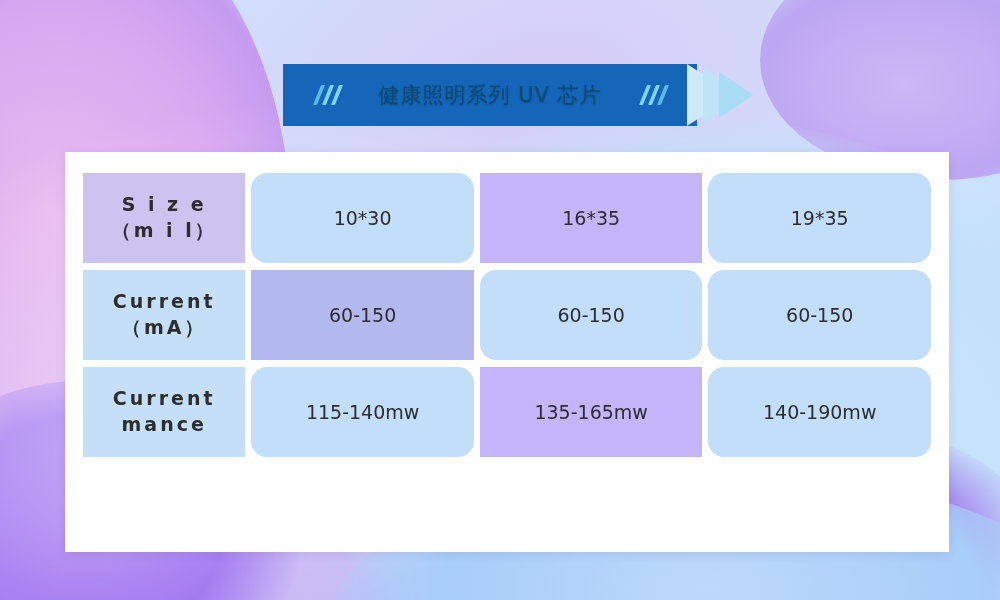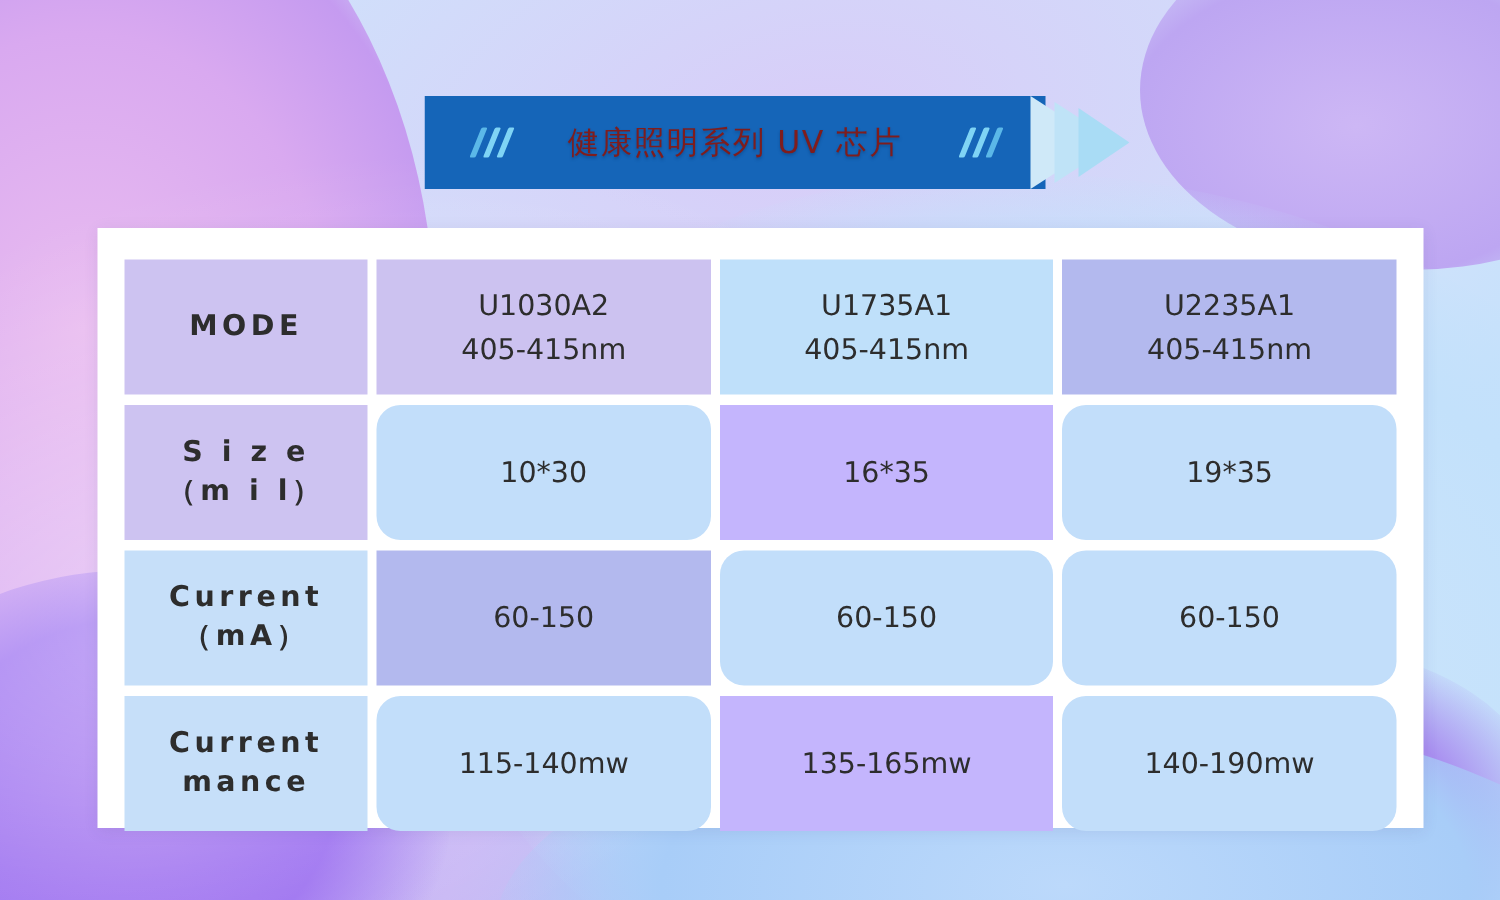--- a/index.html
+++ b/index.html
@@ -86,21 +86,21 @@
   }
   .banner-svg { display: block; }
   .banner-text {
     position: absolute;
     left: 0; top: 0;
     width: 414px;
     height: 62px;
     display: flex;
     align-items: center;
     justify-content: center;
-    color: #7f1d1d;
+    color: #0c4a6e;
     font-size: 21px;
     letter-spacing: 1px;
     font-family: "DejaVu Sans", "Liberation Sans", sans-serif;
     text-shadow: 0 1px 2px rgba(0,40,90,0.35);
     pointer-events: none;
     text-align: center;
   }
   .slash-group {
     position: absolute;
     top: 0;
@@ -208,35 +208,20 @@
         <span class="slash"></span>
         <span class="slash dim"></span>
     </div>
     <div class="banner-text">健康照明系列 UV 芯片</div>
   </div>
 
   <div class="card">
     <table class="spec">
       <tbody>
 
-        <tr>
-          <td class="label label-lilac">MODE</td>
-          <td class="cell v-lilac">
-            <span class="big">U1030A2</span>
-            <span class="sub">405-415nm</span>
-          </td>
-          <td class="cell v-blue">
-            <span class="big">U1735A1</span>
-            <span class="sub">405-415nm</span>
-          </td>
-          <td class="cell v-periw">
-            <span class="big">U2235A1</span>
-            <span class="sub">405-415nm</span>
-          </td>
-        </tr>
 
         <tr>
           <td class="label label-lilac">
             <span class="nowrap">S i z e</span><br>
             <span class="nowrap">（m i l）</span>
           </td>
           <td class="cell v-sky">
             <span class="big">10*30</span>
           </td>
           <td class="cell v-mauve">

